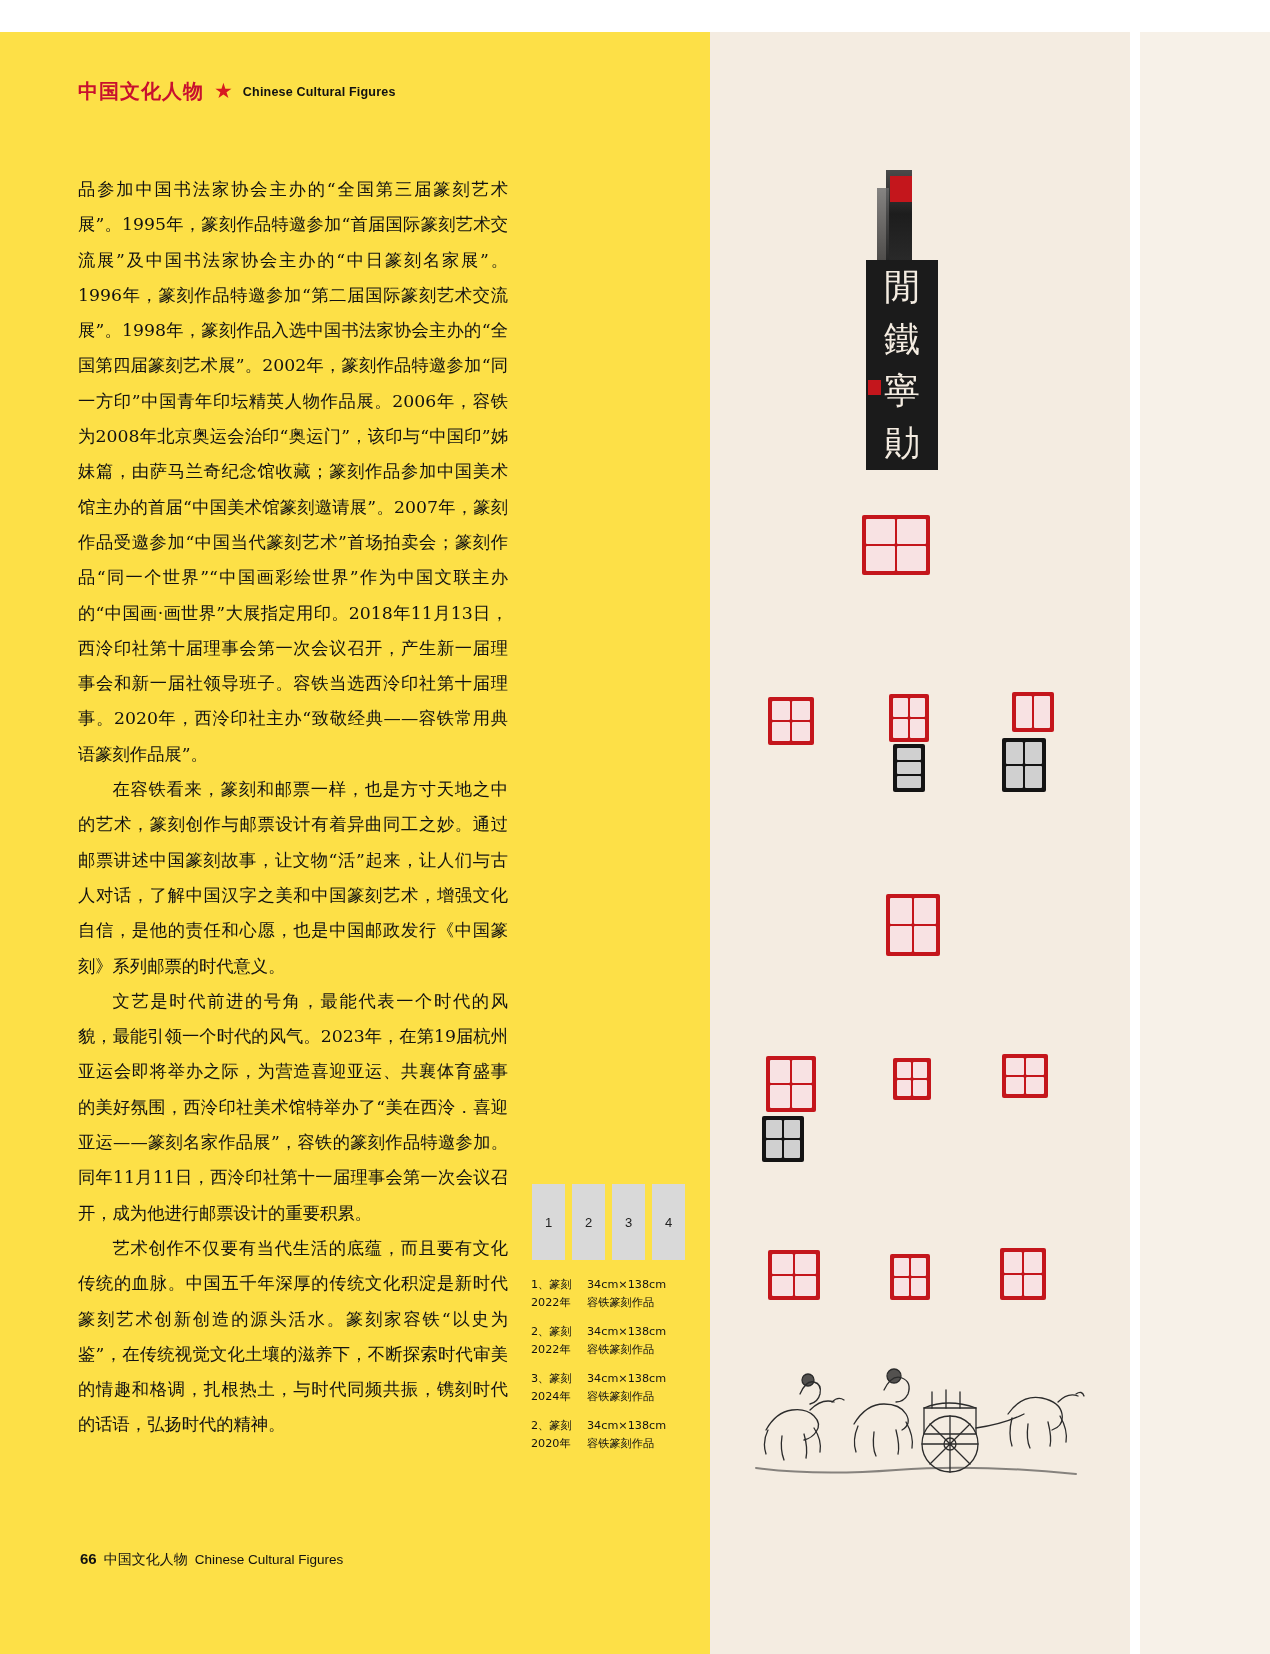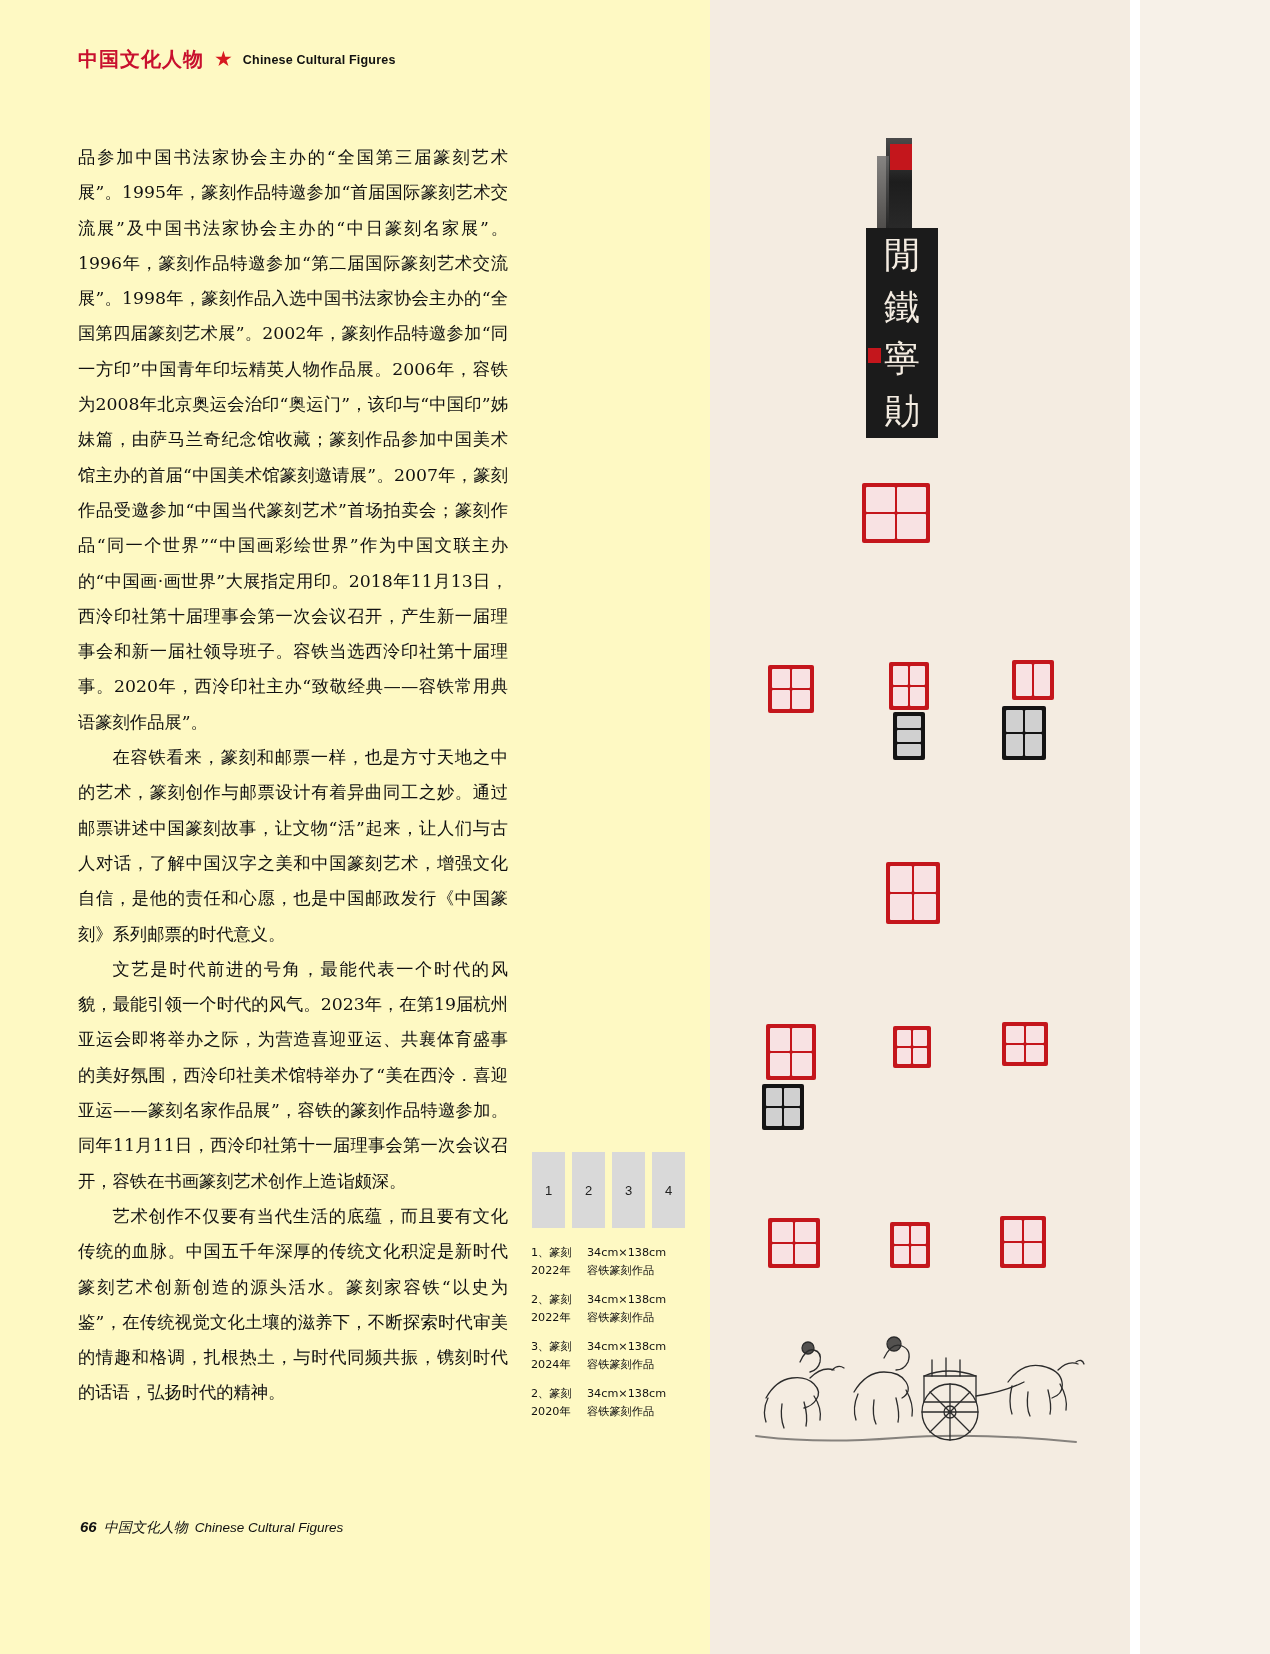--- a/index.html
+++ b/index.html
@@ -12,21 +12,22 @@
     height: 1654px;
     position: relative;
     font-family: "Liberation Serif", serif;
     overflow: hidden;
   }
 
   
   .page-root {
     position: absolute;
     inset: 0;
-    background: #fef9c3;
+    background: #fde047;
+    margin-top: 32px;
   }
   .right-panel {
     position: absolute;
     top: 0;
     left: 710px;
     width: 420px;
     height: 1654px;
     background: #f4ece1;
   }
   .right-panel-2 {
@@ -100,21 +101,20 @@
   }
 
   
   .footer {
     position: absolute;
     left: 80px;
     top: 1518px;
     display: flex;
     align-items: baseline;
     gap: 7px;
-    font-style: italic;
   }
   .footer .pagenum {
     font-family: "Liberation Sans", sans-serif;
     font-weight: bold;
     font-size: 15px;
     color: #111;
   }
   .footer .foot-cn {
     font-family: "DejaVu Serif", serif;
     font-size: 14px;
@@ -269,21 +269,21 @@
 
   <div class="masthead">
     <span class="cn-title">中国文化人物</span>
     <span class="star">★</span>
     <span class="en-title">Chinese Cultural Figures</span>
   </div>
 
   <div class="article">
     <p>品参加中国书法家协会主办的“全国第三届篆刻艺术展”。1995年，篆刻作品特邀参加“首届国际篆刻艺术交流展”及中国书法家协会主办的“中日篆刻名家展”。1996年，篆刻作品特邀参加“第二届国际篆刻艺术交流展”。1998年，篆刻作品入选中国书法家协会主办的“全国第四届篆刻艺术展”。2002年，篆刻作品特邀参加“同一方印”中国青年印坛精英人物作品展。2006年，容铁为2008年北京奥运会治印“奥运门”，该印与“中国印”姊妹篇，由萨马兰奇纪念馆收藏；篆刻作品参加中国美术馆主办的首届“中国美术馆篆刻邀请展”。2007年，篆刻作品受邀参加“中国当代篆刻艺术”首场拍卖会；篆刻作品“同一个世界”“中国画彩绘世界”作为中国文联主办的“中国画·画世界”大展指定用印。2018年11月13日，西泠印社第十届理事会第一次会议召开，产生新一届理事会和新一届社领导班子。容铁当选西泠印社第十届理事。2020年，西泠印社主办“致敬经典——容铁常用典语篆刻作品展”。</p>
     <p class="indent">在容铁看来，篆刻和邮票一样，也是方寸天地之中的艺术，篆刻创作与邮票设计有着异曲同工之妙。通过邮票讲述中国篆刻故事，让文物“活”起来，让人们与古人对话，了解中国汉字之美和中国篆刻艺术，增强文化自信，是他的责任和心愿，也是中国邮政发行《中国篆刻》系列邮票的时代意义。</p>
-    <p class="indent">文艺是时代前进的号角，最能代表一个时代的风貌，最能引领一个时代的风气。2023年，在第19届杭州亚运会即将举办之际，为营造喜迎亚运、共襄体育盛事的美好氛围，西泠印社美术馆特举办了“美在西泠．喜迎亚运——篆刻名家作品展”，容铁的篆刻作品特邀参加。同年11月11日，西泠印社第十一届理事会第一次会议召开，容铁在书画篆刻艺术创作上造诣颇深。</p>
+    <p class="indent">文艺是时代前进的号角，最能代表一个时代的风貌，最能引领一个时代的风气。2023年，在第19届杭州亚运会即将举办之际，为营造喜迎亚运、共襄体育盛事的美好氛围，西泠印社美术馆特举办了“美在西泠．喜迎亚运——篆刻名家作品展”，容铁的篆刻作品特邀参加。同年11月11日，西泠印社第十一届理事会第一次会议召开，成为他进行邮票设计的重要积累。</p>
     <p class="indent"><span>艺术创作不仅要有当代生活的底蕴，而且要有文化传统的血脉。中国五千年深厚的传统文化积淀是新时代篆刻艺术创新创造的源头活水。篆刻家容铁“以史为鉴”，在传统视觉文化土壤的滋养下，不断探索时代审美的情趣和格调，扎根热土，与时代同频共振，镌刻时代的话语，弘扬时代的精神。</span></p>
   </div>
 
   <div class="thumbs">
     <div class="thumb">1</div>
     <div class="thumb">2</div>
     <div class="thumb">3</div>
     <div class="thumb">4</div>
   </div>
 

